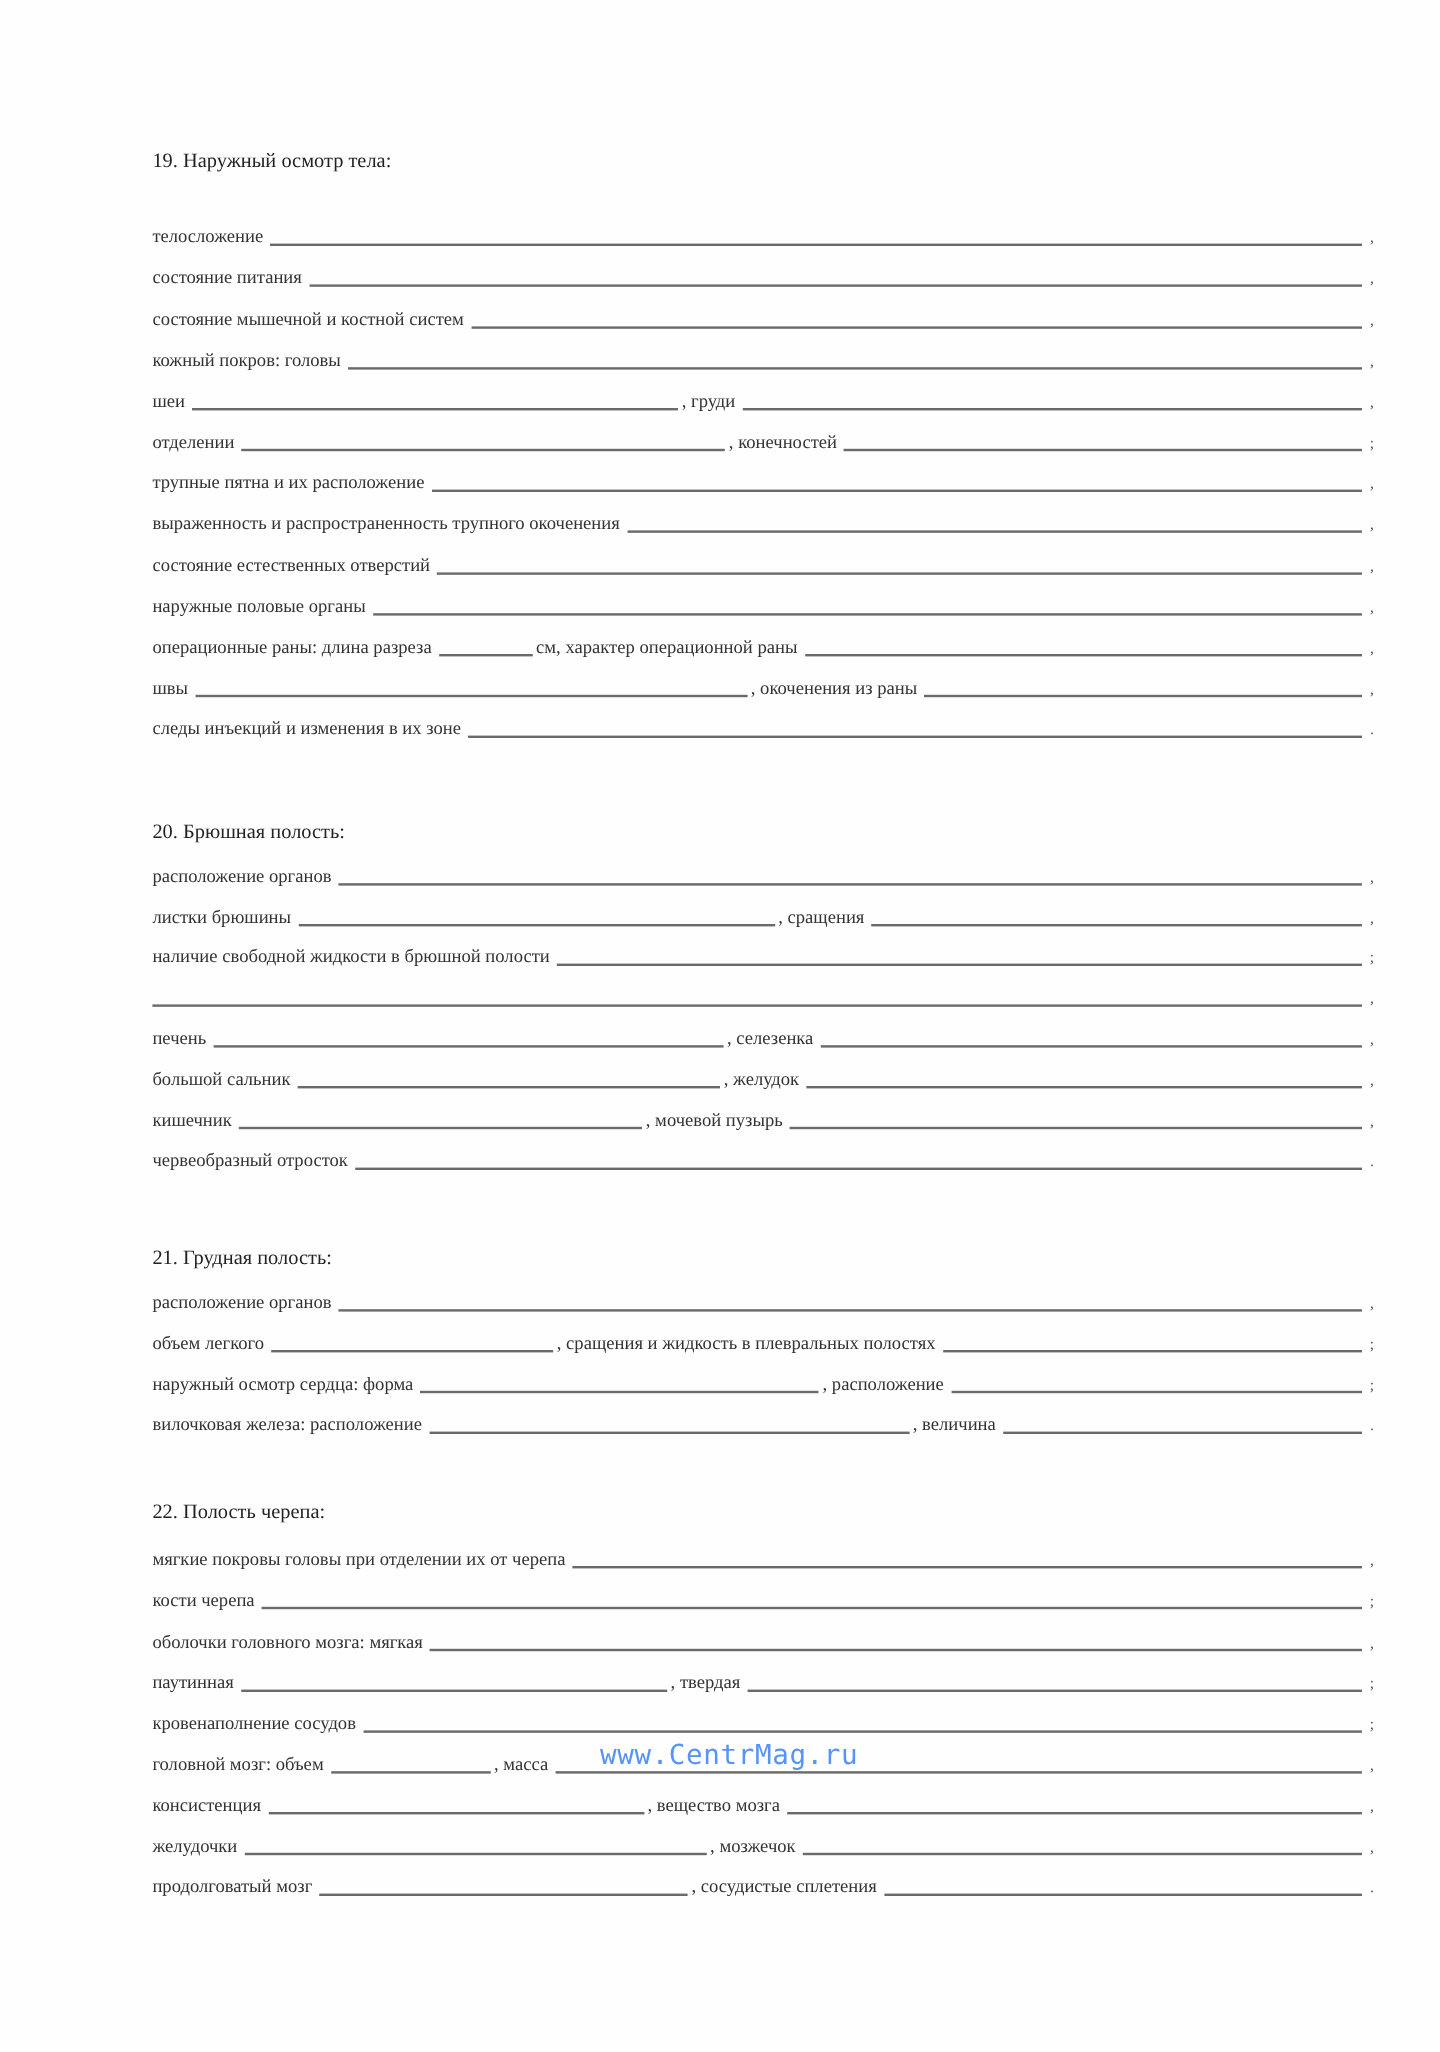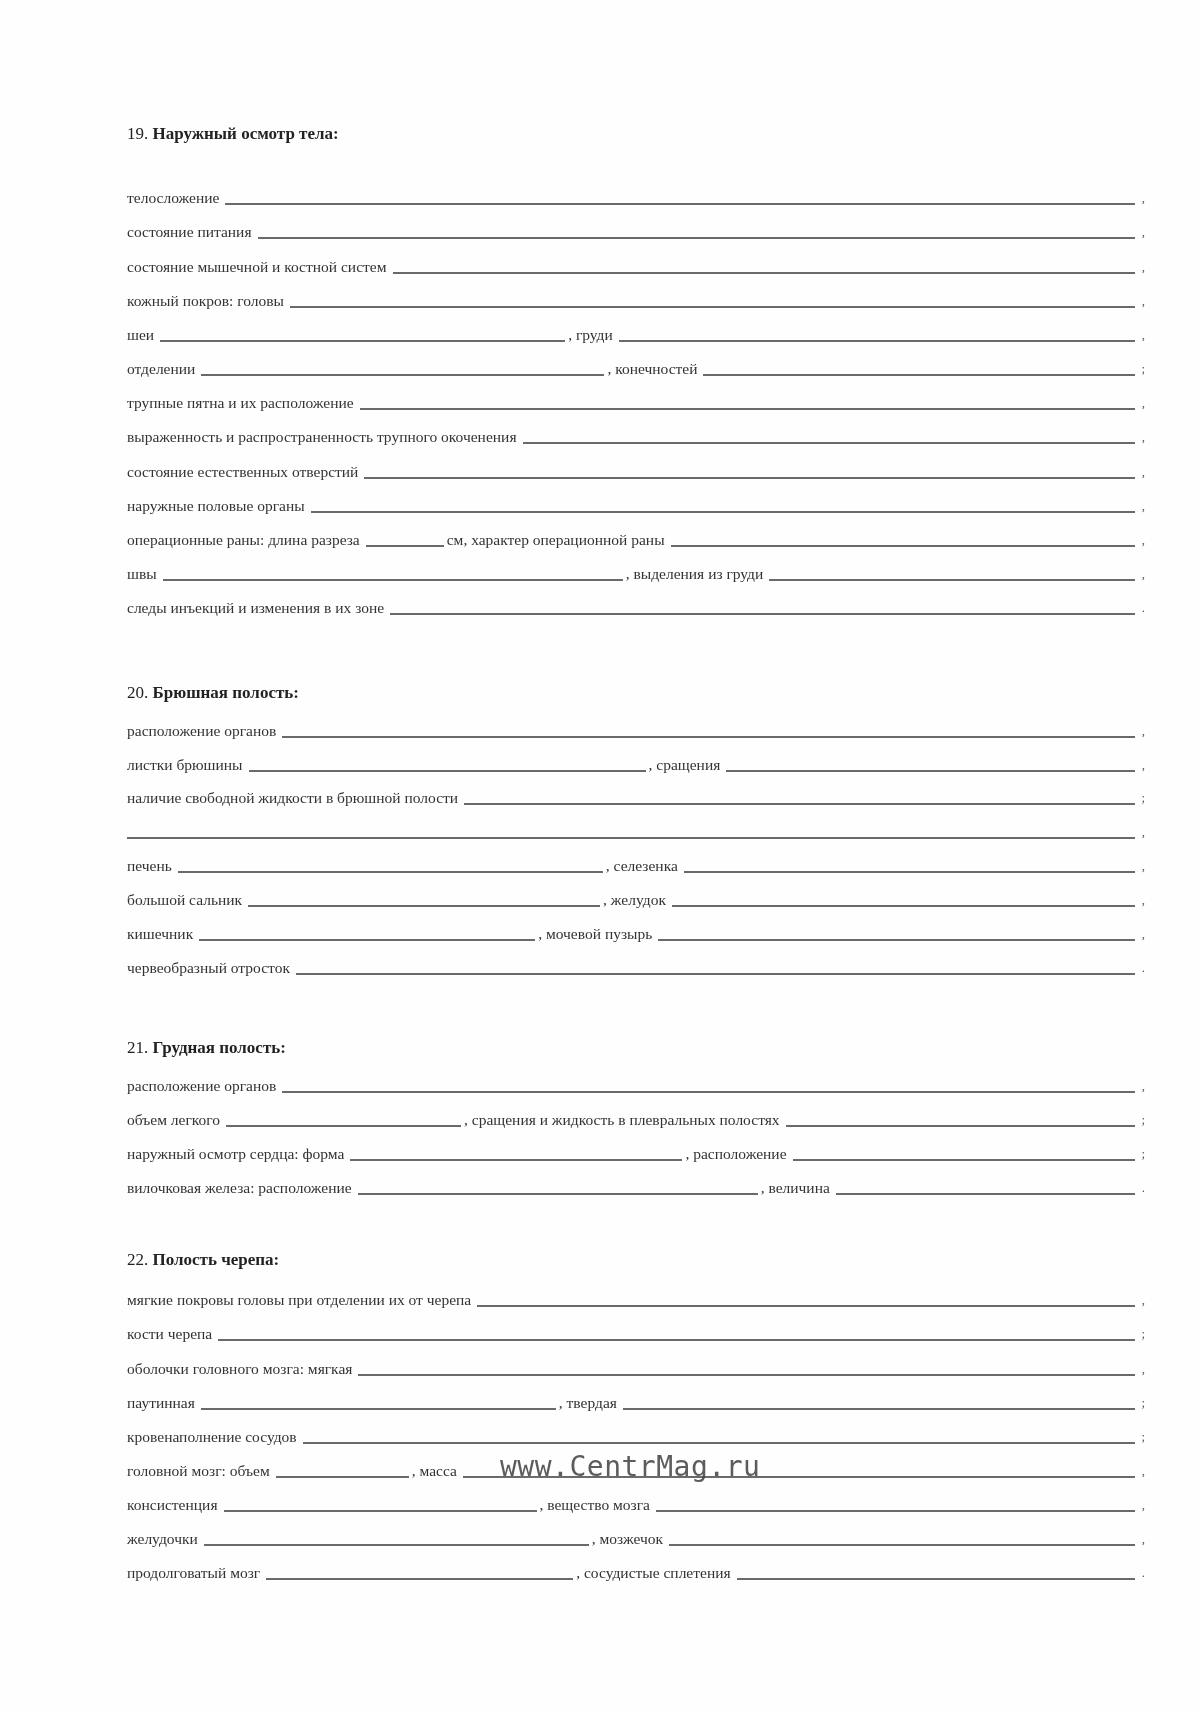--- a/index.html
+++ b/index.html
@@ -2,30 +2,30 @@
 <html><head>
   <meta charset="utf-8">
   <style>
     html, body { margin: 0; padding: 0; background: #ffffff; }
     body { width: 1200px; height: 1710px; position: relative; overflow: hidden;
       font-family: "Liberation Serif", "DejaVu Serif", serif; color: #2a2a2a; }
     .page { position: absolute; left: 0; top: 0; width: 1200px; height: 1710px; background: #fefefe; }
     .title { position: absolute; top: 72px; left: 0; width: 1200px; text-align: center;
       font-weight: bold; font-size: 19px; letter-spacing: 0.2px; color: #1e1e1e; }
     .section-head { position: absolute; left: 127px; font-size: 17px; color: #222; }
-    .section-head b { font-weight: bold; }
+    .section-head b { font-weight: normal; }
     .row { position: absolute; left: 127px; width: 1018px; height: 24px; display: flex;
       align-items: flex-end; font-size: 15.5px; color: #333; white-space: nowrap; }
     .lbl { flex: 0 0 auto; padding-right: 6px; line-height: 18px; }
     .lbl.mid { padding-left: 3px; }
     .blank { flex: 1 1 auto; height: 0; border-bottom: 2px solid #6a6a6a; margin-bottom: 2px; }
     .blank.fixed { flex: 0 0 auto; }
     .punct { flex: 0 0 auto; width: 10px; text-align: right; line-height: 18px; color: #555; font-size: 13px; }
     .watermark { position: absolute; left: 500px; top: 1450px; font-family: "DejaVu Sans Mono", monospace;
-      font-size: 28px; color: #404040; opacity: 0.85; letter-spacing: 0.5px; }
+      font-size: 23px; color: #3b82f6; opacity: 0.85; letter-spacing: 0.5px; }
   </style>
 </head>
 <body>
 
 <div class="page">
 
   <div class="section-head" style="top:124px">
     <span>19.</span>
     <b>Наружный осмотр тела:</b>
   </div>
@@ -99,21 +99,21 @@
     <span class="lbl">операционные раны: длина разреза</span>
     <span class="blank fixed" style="width:78px"></span>
     <span class="lbl mid">см, характер операционной раны</span>
     <span class="blank"></span>
     <span class="punct">,</span>
   </div>
 
   <div class="row" style="top:559px">
     <span class="lbl">швы</span>
     <span class="blank fixed" style="width:460px"></span>
-    <span class="lbl mid">, выделения из груди</span>
+    <span class="lbl mid">, окоченения из раны</span>
     <span class="blank"></span>
     <span class="punct">,</span>
   </div>
 
   <div class="row" style="top:593px">
     <span class="lbl">следы инъекций и изменения в их зоне</span>
     <span class="blank"></span>
     <span class="punct">.</span>
   </div>
 

